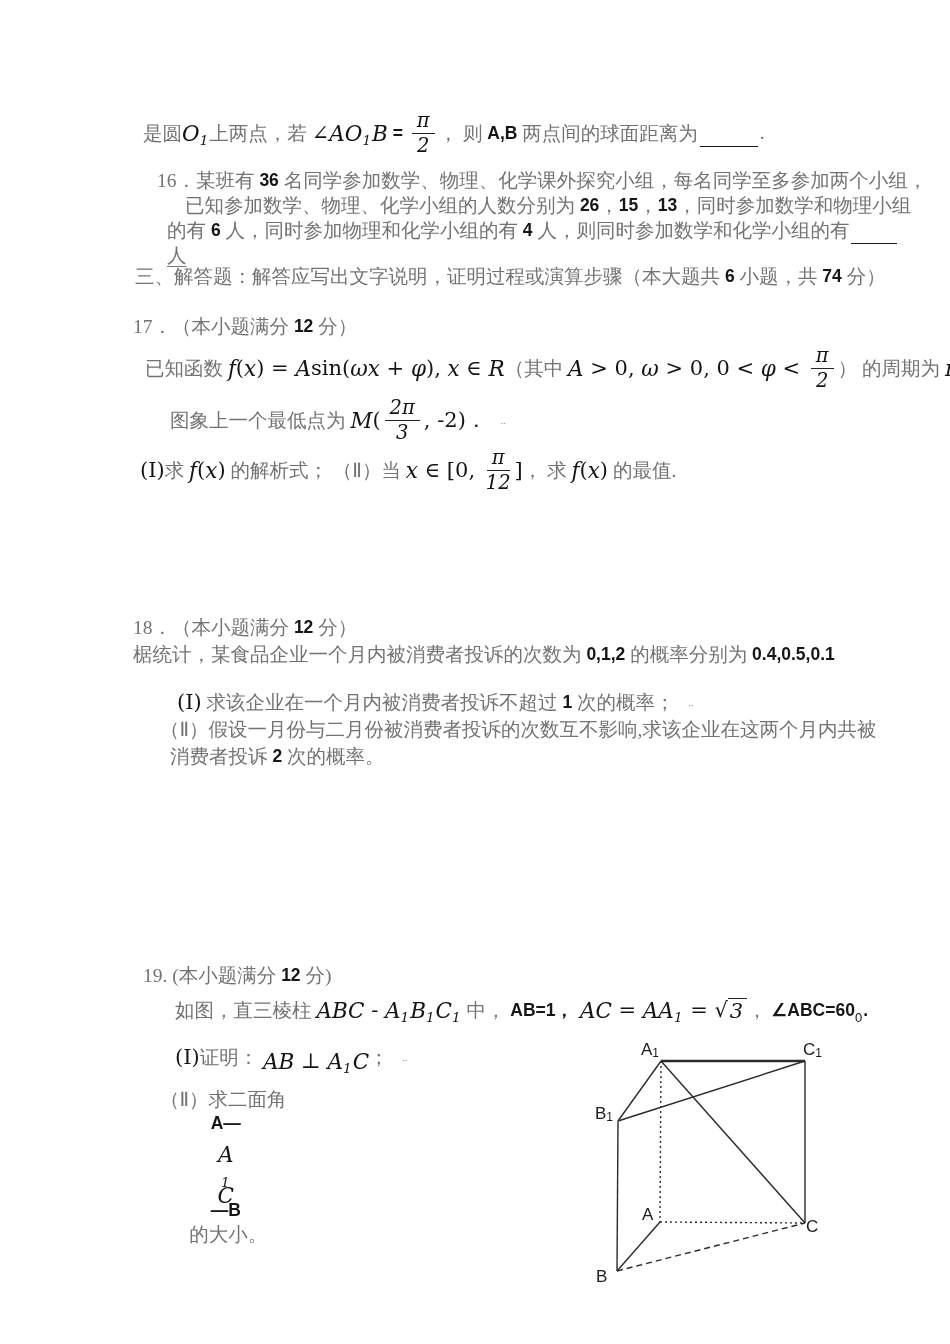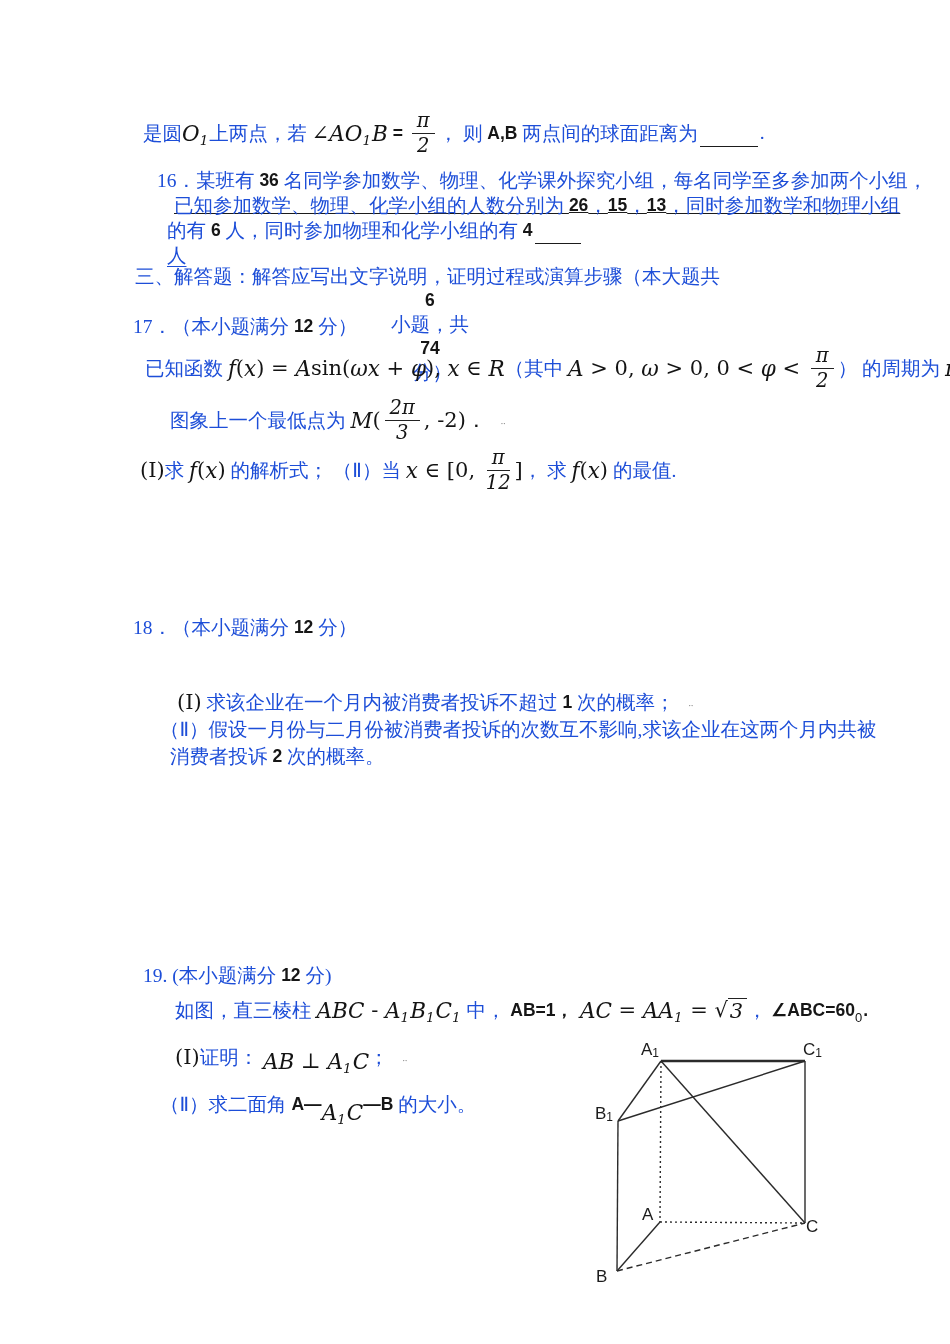--- a/index.html
+++ b/index.html
@@ -1,19 +1,19 @@
 <!DOCTYPE html>
 <html><head>
 <meta charset="utf-8">
 <style>
   html,body{margin:0;padding:0;}
   body{width:950px;height:1344px;background:#ffffff;position:relative;overflow:hidden;}
   .page{position:absolute;inset:0;background:#ffffff;}
   .line{position:absolute;display:flex;align-items:center;white-space:pre;color:#1b1b1b;}
-  .cn{font-family:"Liberation Serif",serif;font-size:19.5px;color:#1d4ed8;}
+  .cn{font-family:"Liberation Serif",serif;font-size:19.5px;color:#737373;}
   .lb{font-family:"Liberation Sans",sans-serif;font-size:17.5px;font-weight:600;color:#161616;}
   .mi{font-family:"DejaVu Serif",serif;font-style:italic;font-size:21.5px;color:#141414;}
   .mr{font-family:"DejaVu Serif",serif;font-size:21px;color:#141414;}
   .msub{font-family:"DejaVu Serif",serif;font-style:italic;font-size:13.5px;position:relative;color:#141414;margin-right:1px;}
   .msub.ss{font-family:"Liberation Sans",sans-serif;font-style:normal;font-size:13px;}
   .frac{display:inline-flex;flex-direction:column;align-items:center;font-family:"DejaVu Serif",serif;font-style:italic;font-size:19.5px;line-height:1.08;margin:0 4px;color:#141414;}
   .fn{border-bottom:1.7px solid #222;padding:0 5px 1px;}
   .fd{padding-top:1px;}
   .sqrt{display:inline-flex;align-items:flex-start;font-family:"DejaVu Serif",serif;font-size:21px;color:#141414;}
   .rad{font-style:normal;}
@@ -26,40 +26,41 @@
   .footer{position:absolute;top:1245px;left:0;width:100%;text-align:center;font-family:"Liberation Serif",serif;font-size:16px;color:#2e2e2e;}
 </style>
 </head>
 <body>
 
 <div class="page">
 
   <div class="line" style="left:143px;top:107px;height:52px;"><span class="cn">是圆</span><span class="mi">O</span><span class="msub" style="top: 7px;">1</span><span class="cn">上两点，若 </span><span class="mr">∠</span><span class="mi">AO</span><span class="msub" style="top: 7px;">1</span><span class="mi">B</span><span class="lb"> = </span><span class="frac"><span class="fn">π</span><span class="fd">2</span></span><span class="cn">， 则 </span><span class="lb">A,B</span><span class="cn"> 两点间的球面距离为</span><span class="blank" style="width: 58px;"></span><span class="cn">.</span></div>
 
   <div class="line" style="left:157px;top:167px;height:26px;"><span class="cn">16．某班有 </span><span class="lb">36</span><span class="cn"> 名同学参加数学、物理、化学课外探究小组，每名同学至多参加两个小组，</span></div>
-  <div class="line" style="left:174px;top:192px;height:26px;text-decoration:underline;"><span class="cn">已知参加数学、物理、化学小组的人数分别为 </span><span class="lb">26</span><span class="cn">，</span><span class="lb">15</span><span class="cn">，</span><span class="lb">13</span><span class="cn">，同时参加数学和物理小组</span></div>
-  <div class="line" style="left:167px;top:217px;height:26px;"><span class="cn">的有 </span><span class="lb">6</span><span class="cn"> 人，同时参加物理和化学小组的有 </span><span class="lb">4</span><span class="blank" style="width: 46px;"></span></div>
+  <div class="line" style="left:185px;top:192px;height:26px;"><span class="cn">已知参加数学、物理、化学小组的人数分别为 </span><span class="lb">26</span><span class="cn">，</span><span class="lb">15</span><span class="cn">，</span><span class="lb">13</span><span class="cn">，同时参加数学和物理小组</span></div>
+  <div class="line" style="left:167px;top:217px;height:26px;"><span class="cn">的有 </span><span class="lb">6</span><span class="cn"> 人，同时参加物理和化学小组的有 </span><span class="lb">4</span><span class="cn"> 人，则同时参加数学和化学小组的有</span><span class="blank" style="width: 46px;"></span></div>
   <div class="line" style="left:167px;top:242px;height:26px;"><span class="cn ul">人</span></div>
 
-  <div class="line" style="left:135px;top:263px;height:26px;flex-direction:column;"><span class="cn">三、解答题：解答应写出文字说明，证明过程或演算步骤（本大题共 </span><span class="lb">6</span><span class="cn"> 小题，共 </span><span class="lb">74</span><span class="cn"> 分）</span></div>
+  <div class="line" style="left:135px;top:263px;height:26px;"><span class="cn">三、解答题：解答应写出文字说明，证明过程或演算步骤（本大题共 </span><span class="lb">6</span><span class="cn"> 小题，共 </span><span class="lb">74</span><span class="cn"> 分）</span></div>
 
   <div class="line" style="left:133px;top:313px;height:26px;"><span class="cn">17．（本小题满分 </span><span class="lb">12</span><span class="cn"> 分）</span></div>
   <div class="line" style="left:145px;top:342px;height:52px;"><span class="cn">已知函数 </span><span class="mi">f</span><span class="mr">(</span><span class="mi">x</span><span class="mr">) =</span><span class="mi"> A</span><span class="mr">sin(</span><span class="mi">ωx</span><span class="mr"> + </span><span class="mi">φ</span><span class="mr">), </span><span class="mi">x</span><span class="mr"> ∈ </span><span class="mi">R</span><span class="cn">（其中 </span><span class="mi">A</span><span class="mr"> &gt; 0, </span><span class="mi">ω</span><span class="mr"> &gt; 0, 0 &lt; </span><span class="mi">φ</span><span class="mr"> &lt; </span><span class="frac"><span class="fn">π</span><span class="fd">2</span></span><span class="cn">） 的周期为 </span><span class="mi">π</span></div>
   <div class="line" style="left:133px;top:394px;height:52px;margin-left:37px;"><span class="cn">图象上一个最低点为 </span><span class="mi">M</span><span class="mr">(</span><span class="frac"><span class="fn">2π</span><span class="fd">3</span></span><span class="mr">, -2)．</span><span class="dots">‥</span></div>
   <div class="line" style="left:140px;top:444px;height:52px;"><span class="mr">(I)</span><span class="cn">求 </span><span class="mi">f</span><span class="mr">(</span><span class="mi">x</span><span class="mr">)</span><span class="cn"> 的解析式； （Ⅱ）当 </span><span class="mi">x</span><span class="mr"> ∈ [0, </span><span class="frac"><span class="fn">π</span><span class="fd">12</span></span><span class="mr">]</span><span class="cn">， 求 </span><span class="mi">f</span><span class="mr">(</span><span class="mi">x</span><span class="mr">)</span><span class="cn"> 的最值.</span></div>
 
   <div class="line" style="left:133px;top:614px;height:26px;text-align:right;"><span class="cn">18．（本小题满分 </span><span class="lb">12</span><span class="cn"> 分）</span></div>
+  <div class="line" style="left:133px;top:641px;height:26px;"><span class="cn">椐统计，某食品企业一个月内被消费者投诉的次数为 </span><span class="lb">0,1,2</span><span class="cn"> 的概率分别为 </span><span class="lb">0.4,0.5,0.1</span></div>
   <div class="line" style="left:177px;top:689px;height:26px;"><span class="mr">(I)</span><span class="cn"> 求该企业在一个月内被消费者投诉不超过 </span><span class="lb">1</span><span class="cn"> 次的概率；</span><span class="dots">‥</span></div>
   <div class="line" style="left:160px;top:716px;height:26px;"><span class="cn">（Ⅱ）假设一月份与二月份被消费者投诉的次数互不影响,求该企业在这两个月内共被</span></div>
   <div class="line" style="left:133px;top:743px;height:26px;margin-left:37px;"><span class="cn">消费者投诉 </span><span class="lb">2</span><span class="cn"> 次的概率。</span></div>
 
   <div class="line" style="left:143px;top:962px;height:26px;text-align:right;"><span class="cn">19. (本小题满分 </span><span class="lb">12</span><span class="cn"> 分)</span></div>
   <div class="line" style="left:175px;top:990px;height:40px;"><span class="cn">如图，直三棱柱 </span><span class="mi">ABC</span><span class="mr"> - </span><span class="mi">A</span><span class="msub" style="top: 7px;">1</span><span class="mi">B</span><span class="msub" style="top: 7px;">1</span><span class="mi">C</span><span class="msub" style="top: 7px;">1</span><span class="cn"> 中， </span><span class="lb">AB=1，</span><span class="mi"> AC</span><span class="mr"> = </span><span class="mi">AA</span><span class="msub" style="top: 7px;">1</span><span class="mr"> = </span><span class="sqrt"><span class="rad">√</span><span class="rb">3</span></span><span class="cn">， </span><span class="lb">∠ABC=60</span><span class="msub ss" style="top: 7px;">0</span><span class="lb">.</span></div>
   <div class="line" style="left:175px;top:1040px;height:34px;"><span class="mr">(I)</span><span class="cn">证明： </span><span class="mi" style="position: relative; top: 4px;">AB</span><span class="mr" style="position: relative; top: 4px;"> ⊥ </span><span class="mi" style="position: relative; top: 4px;">A</span><span class="msub" style="top: 11px;">1</span><span class="mi" style="position: relative; top: 4px;">C</span><span class="cn">；</span><span class="dots">‥</span></div>
-  <div class="line" style="left:160px;top:1086px;height:36px;"><span class="cn">（Ⅱ）求二面角 </span><span class="lb">A—</span><span class="mi" style="position: relative; top: 8px;">A</span><span class="msub" style="top: 15px;">1</span><span class="mi" style="position: relative; top: 8px;">C</span><span class="lb">—B</span><span class="cn"> 的大小。</span></div>
+  <div class="line" style="left:160px;top:1086px;height:36px;flex-direction:column;"><span class="cn">（Ⅱ）求二面角 </span><span class="lb">A—</span><span class="mi" style="position: relative; top: 8px;">A</span><span class="msub" style="top: 15px;">1</span><span class="mi" style="position: relative; top: 8px;">C</span><span class="lb">—B</span><span class="cn"> 的大小。</span></div>
 
   <svg class="figure" width="250" height="260" viewBox="0 0 250 260">
       <line x1="76" y1="21" x2="220" y2="21" stroke="#2b2b2b" stroke-width="2.4"></line>
       <line x1="76" y1="21" x2="33" y2="81" stroke="#2b2b2b" stroke-width="1.4"></line>
       <line x1="33" y1="81" x2="220" y2="21" stroke="#2b2b2b" stroke-width="1.4"></line>
       <line x1="76" y1="21" x2="220" y2="183" stroke="#2b2b2b" stroke-width="1.4"></line>
       <line x1="33" y1="81" x2="32" y2="231" stroke="#2b2b2b" stroke-width="1.4"></line>
       <line x1="220" y1="21" x2="220" y2="183" stroke="#2b2b2b" stroke-width="1.4"></line>
       <line x1="75" y1="182" x2="32" y2="231" stroke="#2b2b2b" stroke-width="1.4"></line>
       <line x1="76" y1="21" x2="75" y2="182" stroke="#2b2b2b" stroke-width="1.4" stroke-dasharray="2 3"></line>

